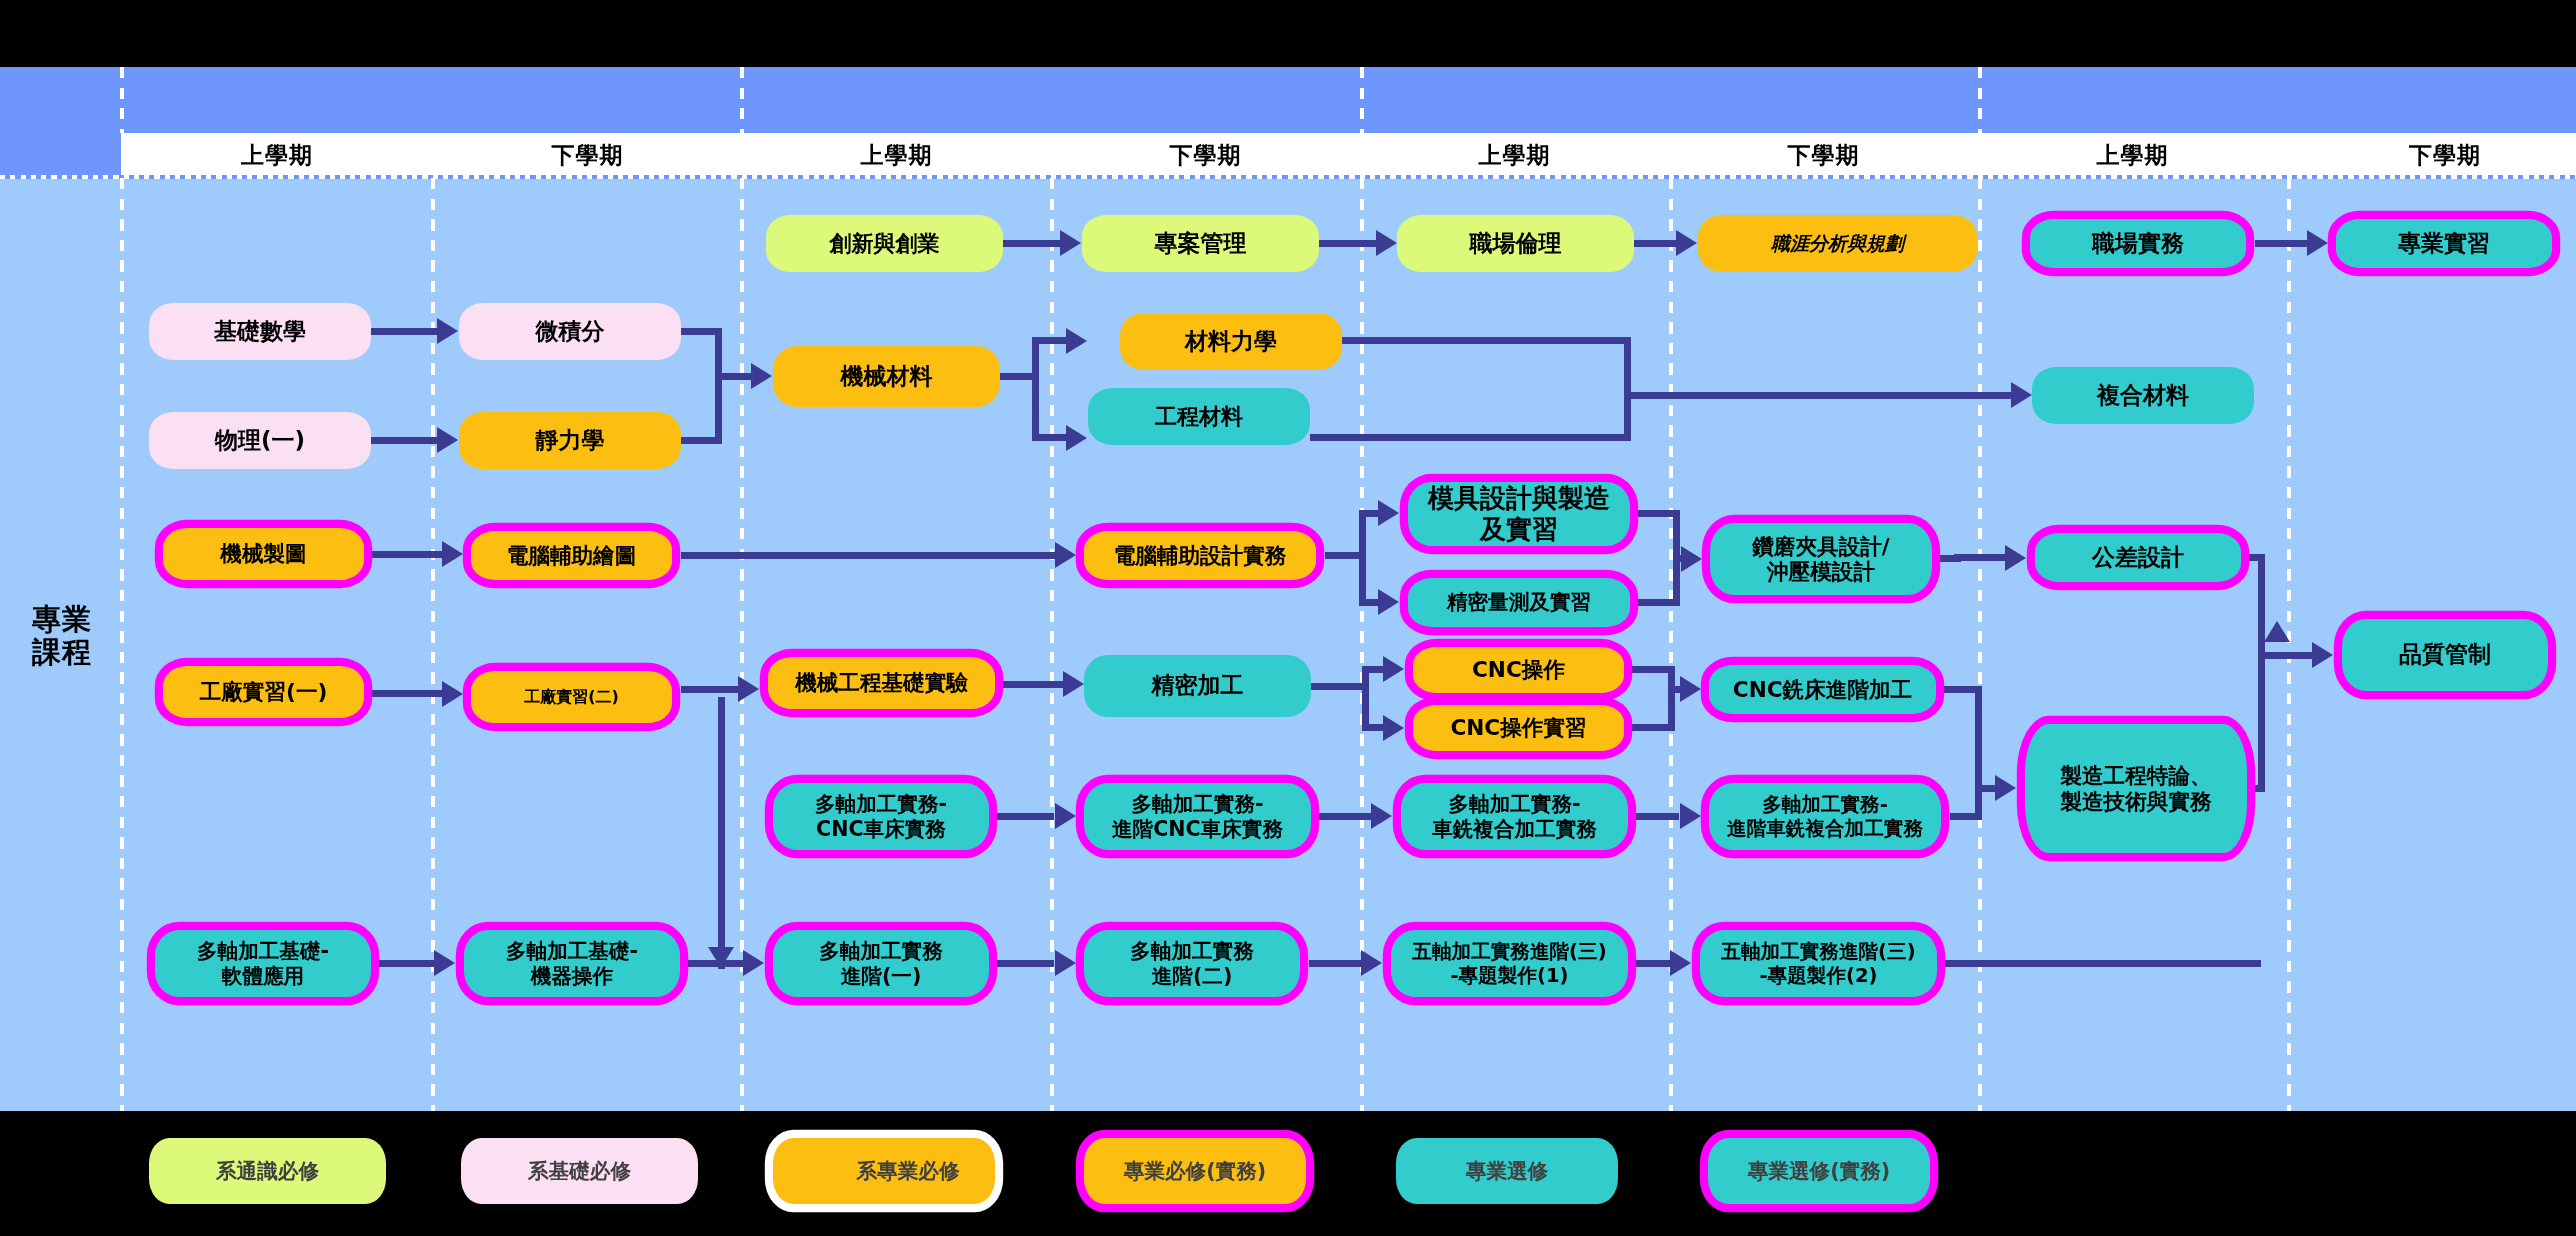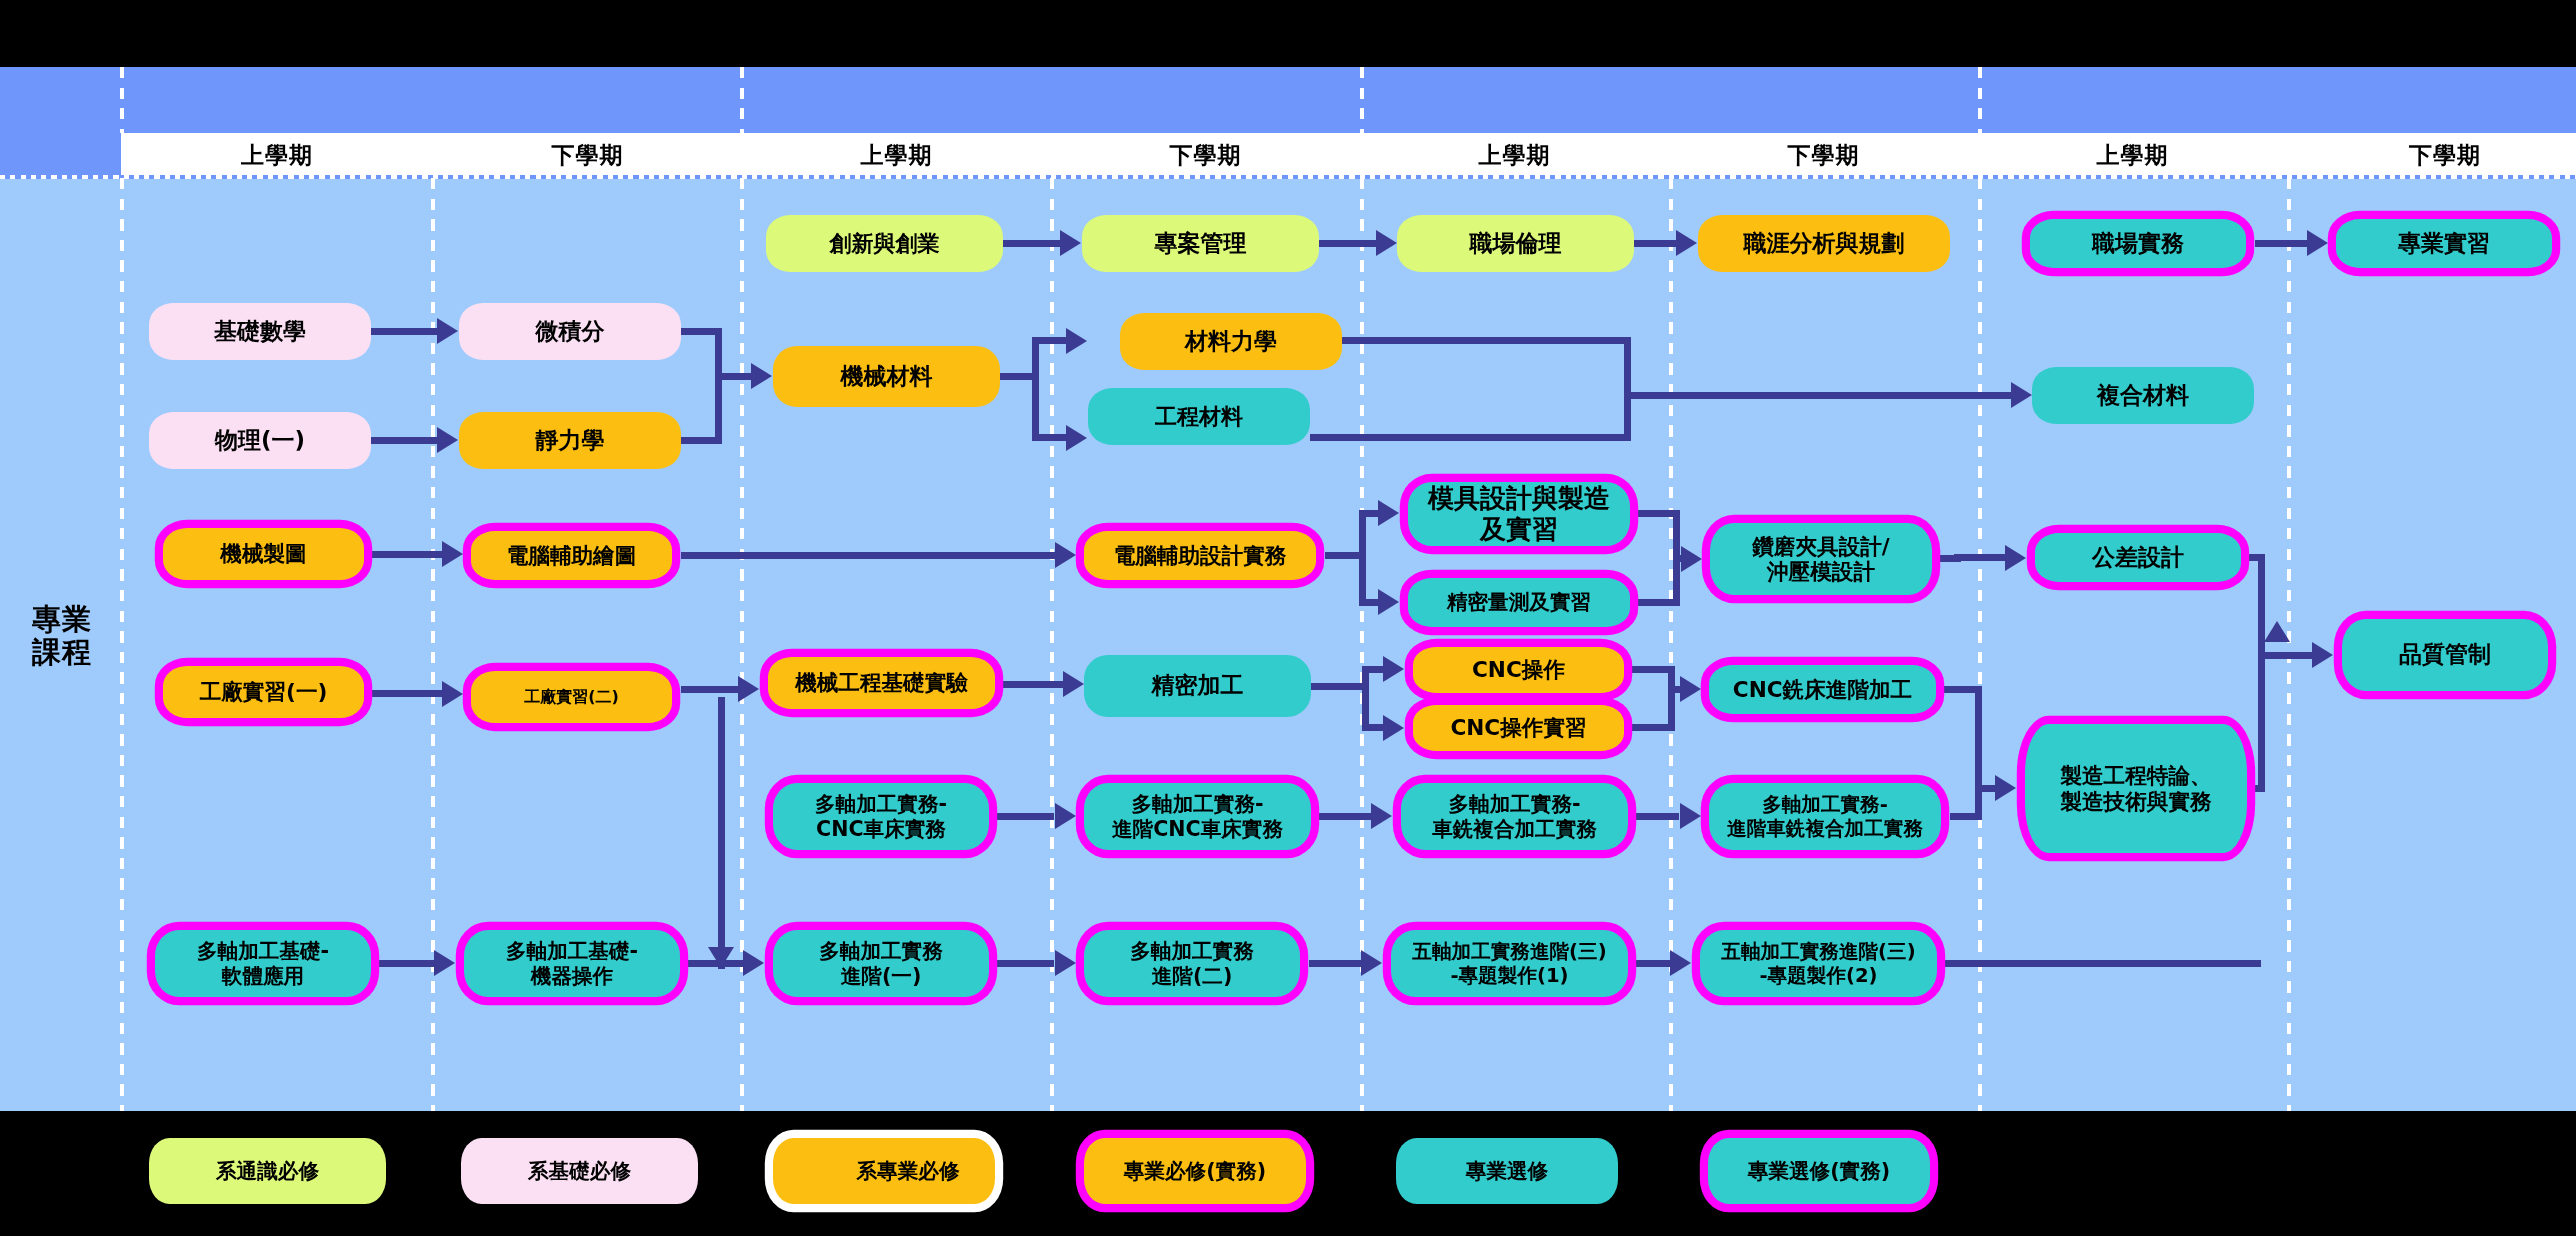--- a/index.html
+++ b/index.html
@@ -114,21 +114,21 @@
   }
 
   
   .legend {
     position:absolute; left:0; top:1111px; width:2604px; height:126px;
     background:#000;
   }
   .legend-item {
     position:absolute; top:27px; height:66px;
     display:flex; align-items:center; justify-content:center;
-    text-align:center; color:#000000; font-weight:bold; font-size:20.6px;
+    text-align:center; color:#404040; font-weight:bold; font-size:20.6px;
     border-radius:20.6px / 38%;
   }
   .top-black {
     position:absolute; left:0; top:0; width:2604px; height:67px; background:#000;
   }
 </style>
 </head>
 <body>
 
 <div id="canvas">
@@ -274,21 +274,21 @@
   <div id="node-layer">
       <div class="node f-green b-none" style="left: 766px; top: 215px; width: 237px; height: 57px; font-size: 22px;">
         <span>創新與創業</span>
       </div>
       <div class="node f-green b-none" style="left: 1082px; top: 215px; width: 237px; height: 57px; font-size: 23px;">
         <span>專案管理</span>
       </div>
       <div class="node f-green b-none" style="left: 1397px; top: 215px; width: 237px; height: 57px; font-size: 23px;">
         <span>職場倫理</span>
       </div>
-      <div class="node f-orange b-none" style="left: 1698px; top: 215px; width: 252px; height: 57px; font-size: 23px;">
+      <div class="node f-orange b-none" style="left: 1698px; top: 215px; width: 279px; height: 57px; font-size: 19px; font-style: italic;">
         <span>職涯分析與規劃</span>
       </div>
       <div class="node f-teal b-magenta" style="left: 2030px; top: 219px; width: 216px; height: 49px; font-size: 23px;">
         <span>職場實務</span>
       </div>
       <div class="node f-teal b-magenta" style="left: 2336px; top: 219px; width: 216px; height: 49px; font-size: 23px;">
         <span>專業實習</span>
       </div>
       <div class="node f-pink b-none" style="left: 149px; top: 303px; width: 222px; height: 57px; font-size: 23px;">
         <span>基礎數學</span>

